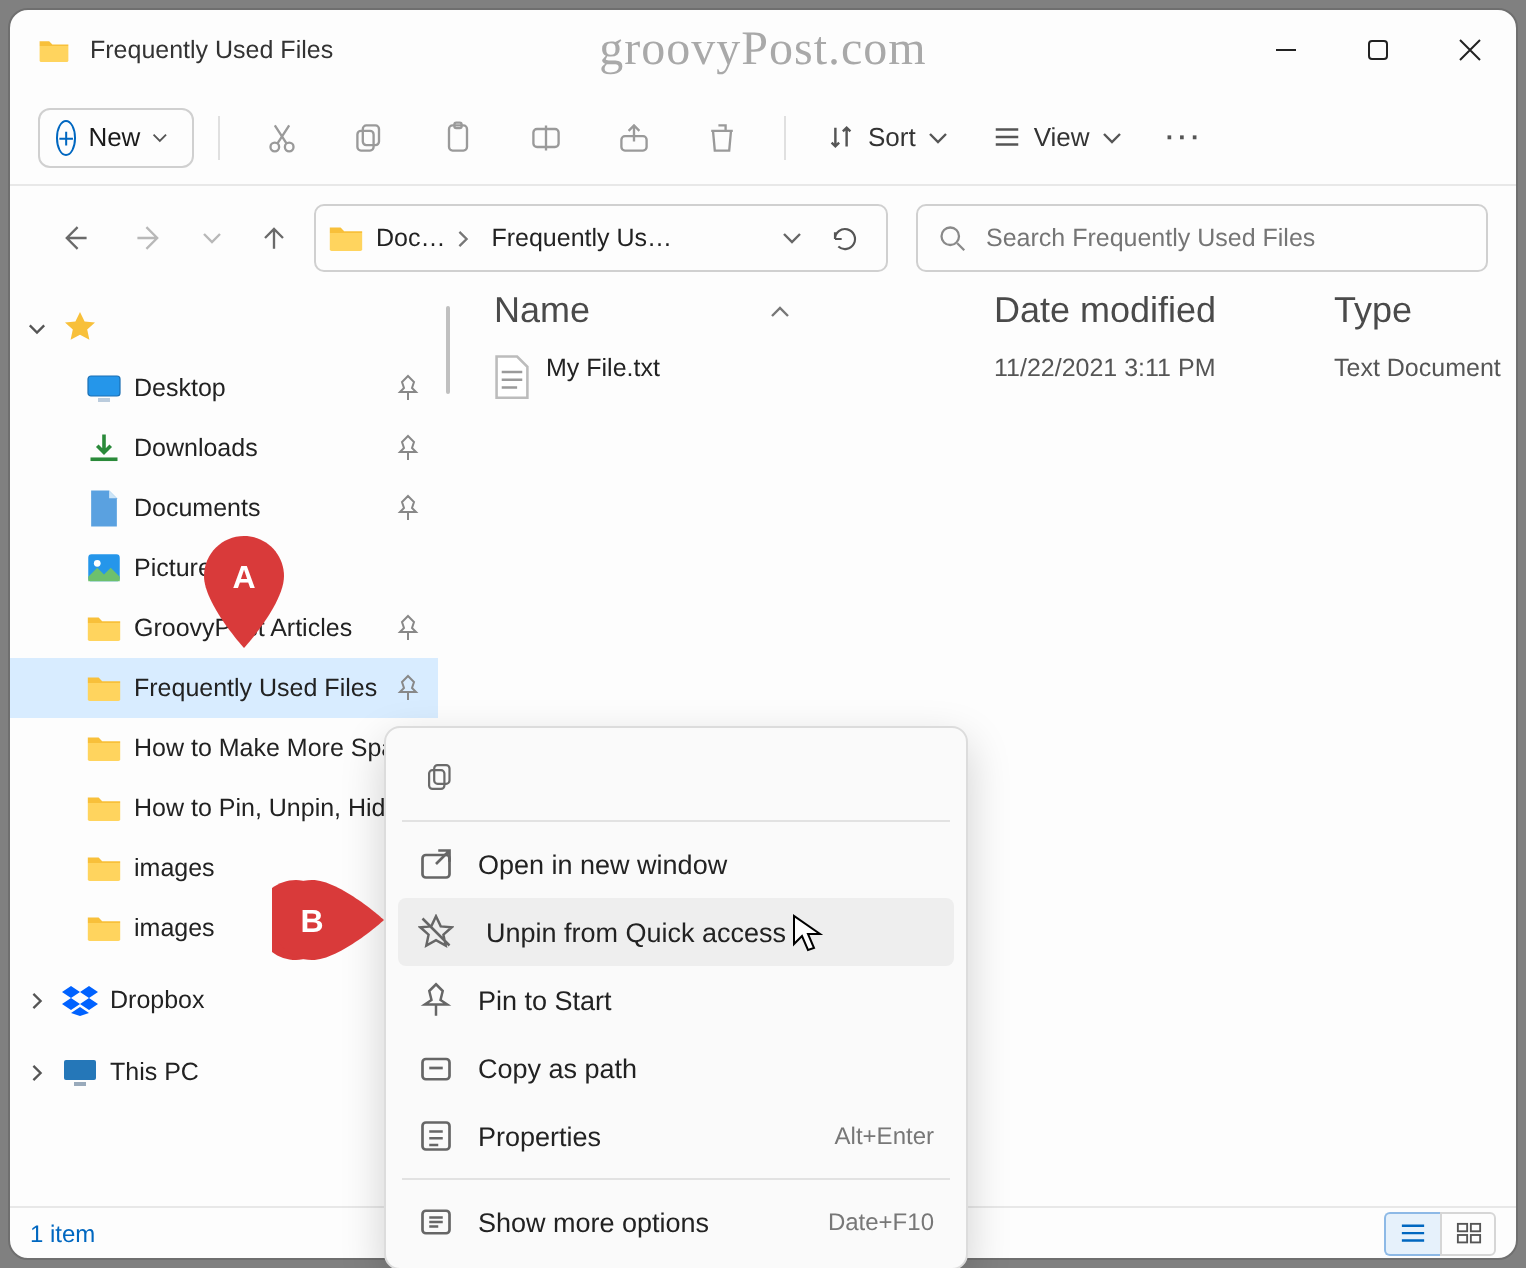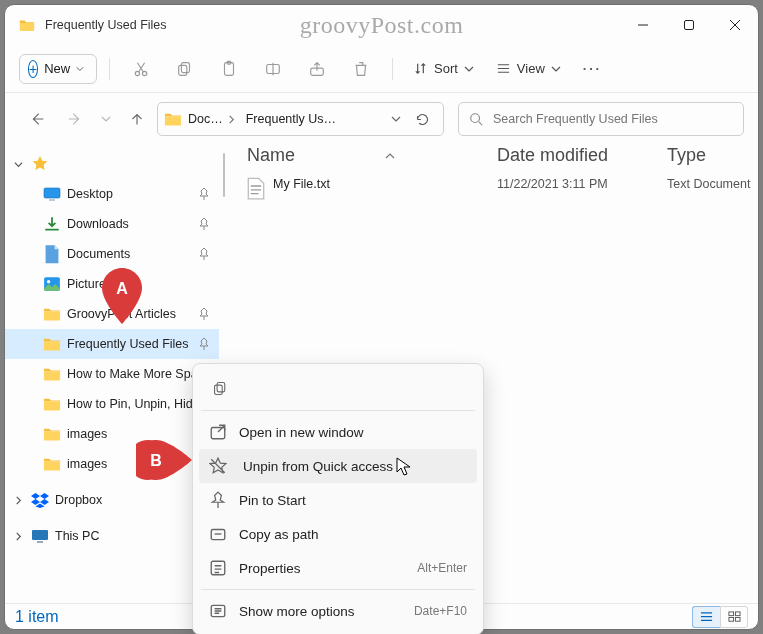--- a/index.html
+++ b/index.html
@@ -190,21 +190,21 @@
   .row .fdate { width: 170px; color: #555; }
   .row .ftype { color: #555; }
   
   .statusbar {
     position: absolute;
     left: 0; right: 0; bottom: 0;
     height: 26px;
     border-top: 1px solid #e8e8e8;
     display: flex; align-items: center;
     padding: 0 10px;
-    font-size: 16px;
+    font-size: 12px;
     color: #0067c0;
     margin-top: 40px;
   }
   .statusbar .view-toggles { margin-left: auto; display: flex; gap: 0; }
   .vt-btn { width: 28px; height: 22px; border: 1px solid #d6d6d6; display:flex;align-items:center;justify-content:center; color:#555; }
   .vt-btn:first-child { border-right: none; border-radius: 3px 0 0 3px; background:#e6f1fb; border-color:#8db9e6; color:#0067c0; }
   .vt-btn:last-child  { border-radius: 0 3px 3px 0; }
   
   .context-menu {
     position: absolute;

